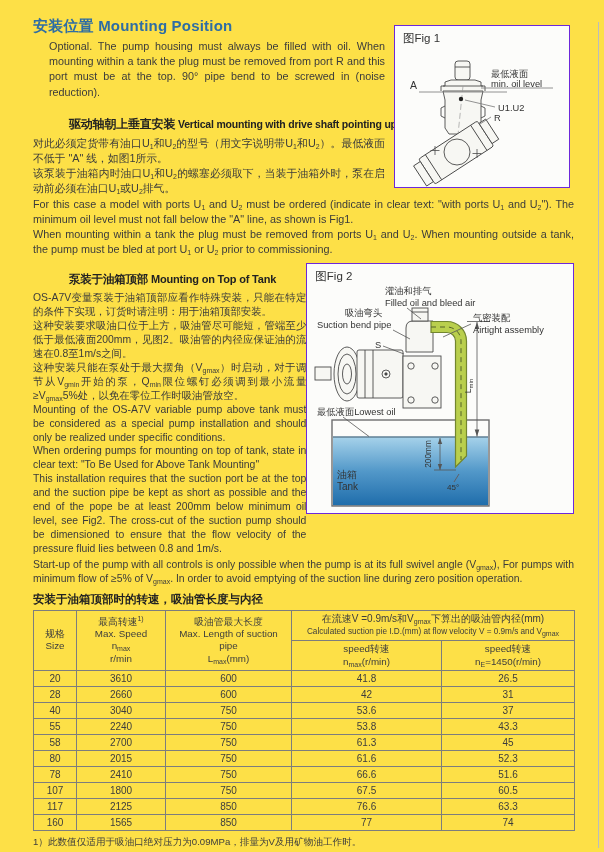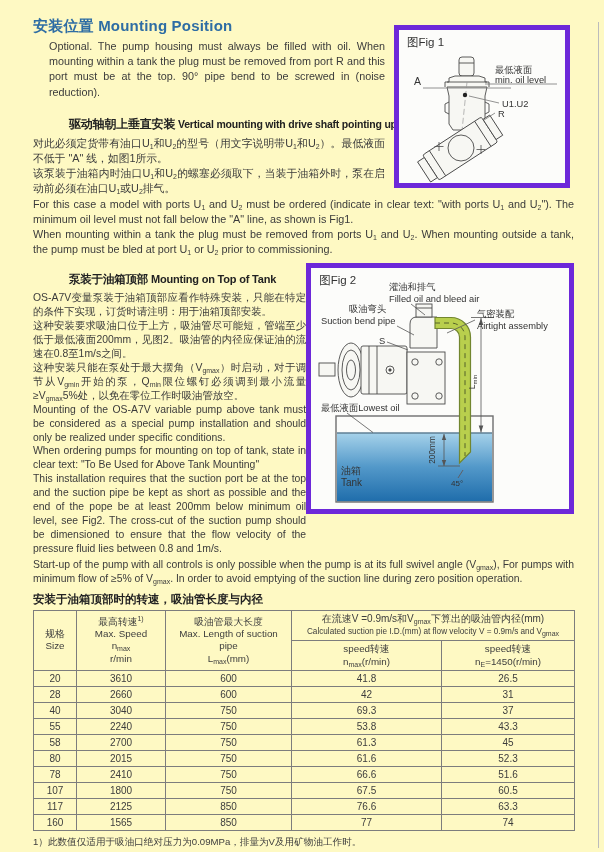--- a/index.html
+++ b/index.html
@@ -1,33 +1,33 @@
 <!DOCTYPE html>
 <html><head>
 <meta charset="utf-8">
 <style>
   * { margin:0; padding:0; box-sizing:border-box; }
   html,body { background:#e9e9e9; }
   body { font-family:"Liberation Sans","DejaVu Sans",sans-serif; }
-  .page { position:relative; width:604px; height:852px; margin:0 auto; background:#fef9c3; overflow:hidden; color:#3b3b3b; }
+  .page { position:relative; width:604px; height:852px; margin:0 auto; background:#fde047; overflow:hidden; color:#3b3b3b; }
   .edge-line { position:absolute; right:5px; top:22px; bottom:4px; width:1px; background:#bcbcbc; }
   .content { position:relative; padding:16px 30px 0 33px; }
 
   h1.main { font-size:15px; line-height:20px; font-weight:bold; color:#2e6da4; margin-bottom:3px; letter-spacing:.2px; }
   p.b { font-size:10.8px; line-height:15.2px; text-align:justify; color:#3b3b3b; }
   .gap { margin-bottom:5px;margin-left:16px; }
   h2.sec { font-weight:bold; color:#222; margin:6px 0 2px; white-space:nowrap; letter-spacing:-.2px; }
   h2.sec .zh { font-size:12px;padding-left:36px; } h2.sec .en { font-size:10.5px; }
   sub { font-size:7px; vertical-align:-2px; line-height:0; }
   sup { font-size:7px; line-height:0; }
 
   .cols { display:flex; align-items:flex-start; }
   .left1 { width:352px; }
   .left3 { width:286px; }
-  .figbox { margin-left:auto; border:5px solid #6d28d9; position:relative; background:#fcfcfa; }
+  .figbox { margin-left:auto; border:1px solid #6d28d9; position:relative; background:#fcfcfa; }
   .fig1box { width:176px; height:163px; margin-top:9px; margin-right:4px; }
   .fig2box { width:280px; height:251px; margin-top:2px; }
   .figlabel { position:absolute; top:5px; left:8px; font-size:11.5px; color:#333; z-index:2; }
   .figsvg { position:absolute; left:0; bottom:0; }
 
   .sec3 { margin-top:4px; }
   .sec3 h2.sec .zh { font-size:11.5px; } .sec3 h2.sec .en { font-size:11px; }
   .sec3 p.b { font-size:10.4px; line-height:13.9px; }
   p.full3 { font-size:10.4px; line-height:14px; margin-top:2px; }
 
@@ -229,21 +229,21 @@
             <td>28</td>
             <td>2660</td>
             <td>600</td>
             <td>42</td>
             <td>31</td>
           </tr>
         <tr>
             <td>40</td>
             <td>3040</td>
             <td>750</td>
-            <td>69.3</td>
+            <td>53.6</td>
             <td>37</td>
           </tr>
         <tr>
             <td>55</td>
             <td>2240</td>
             <td>750</td>
             <td>53.8</td>
             <td>43.3</td>
           </tr>
         <tr>

